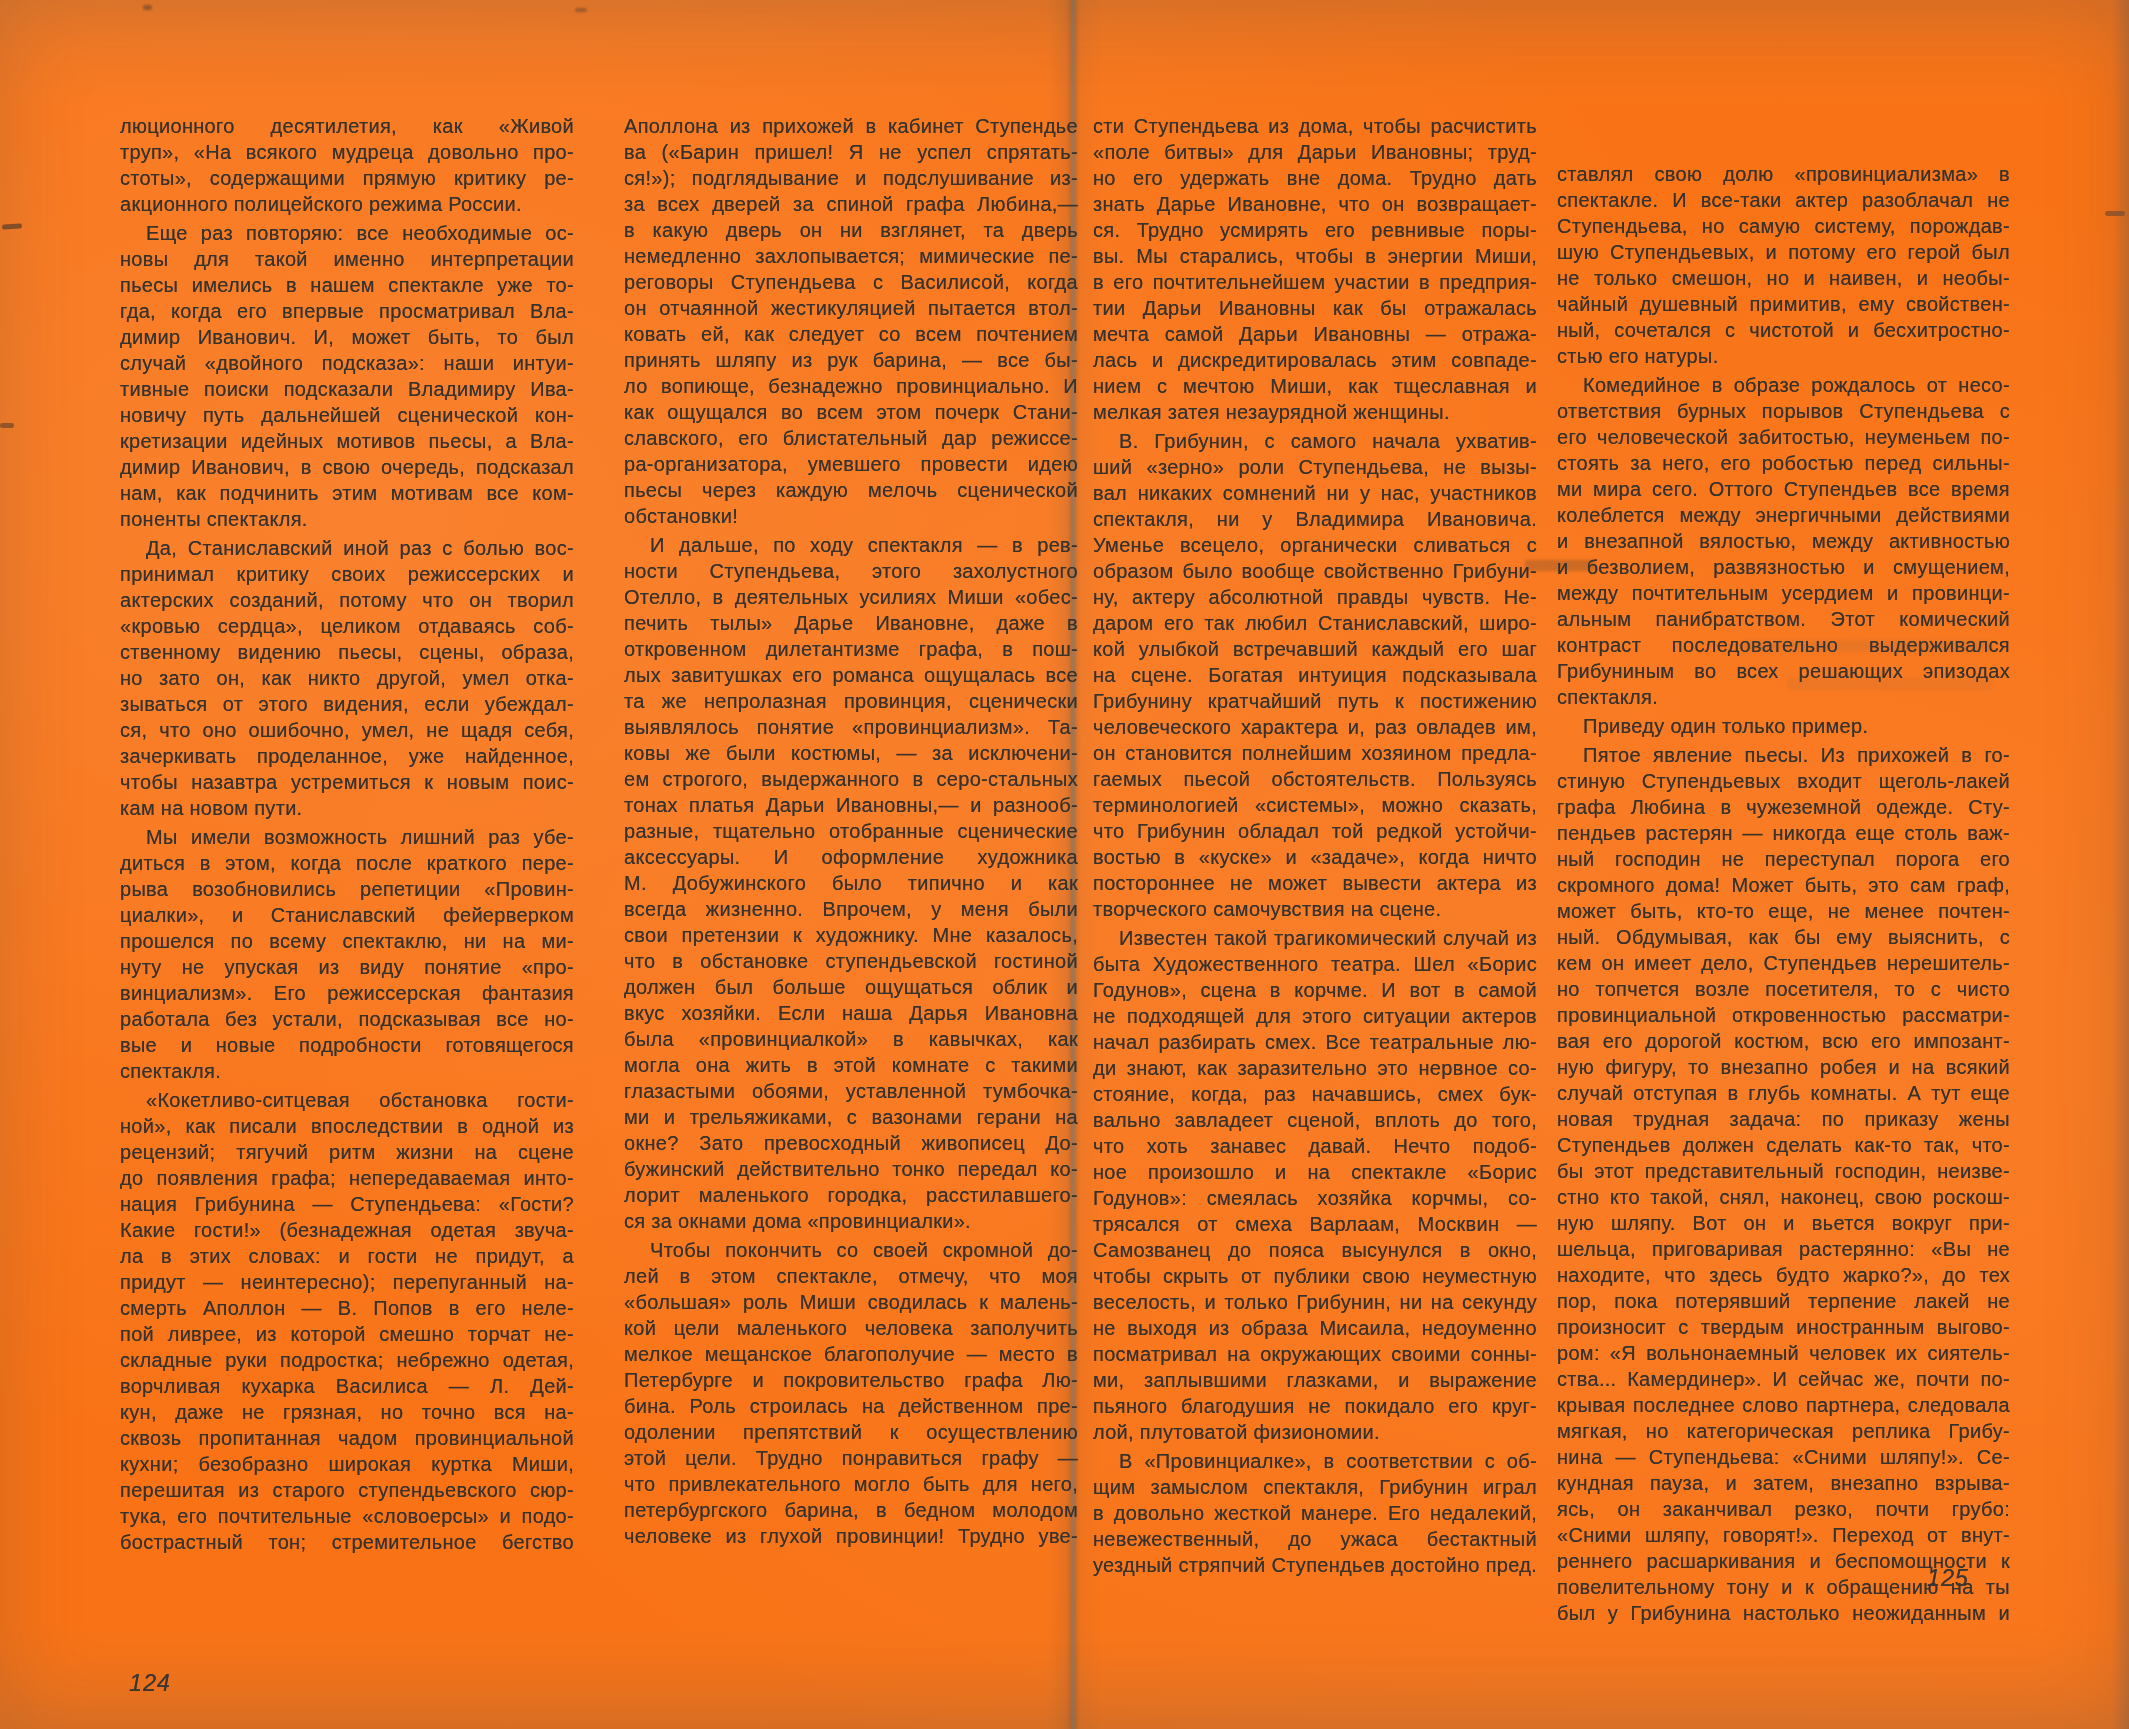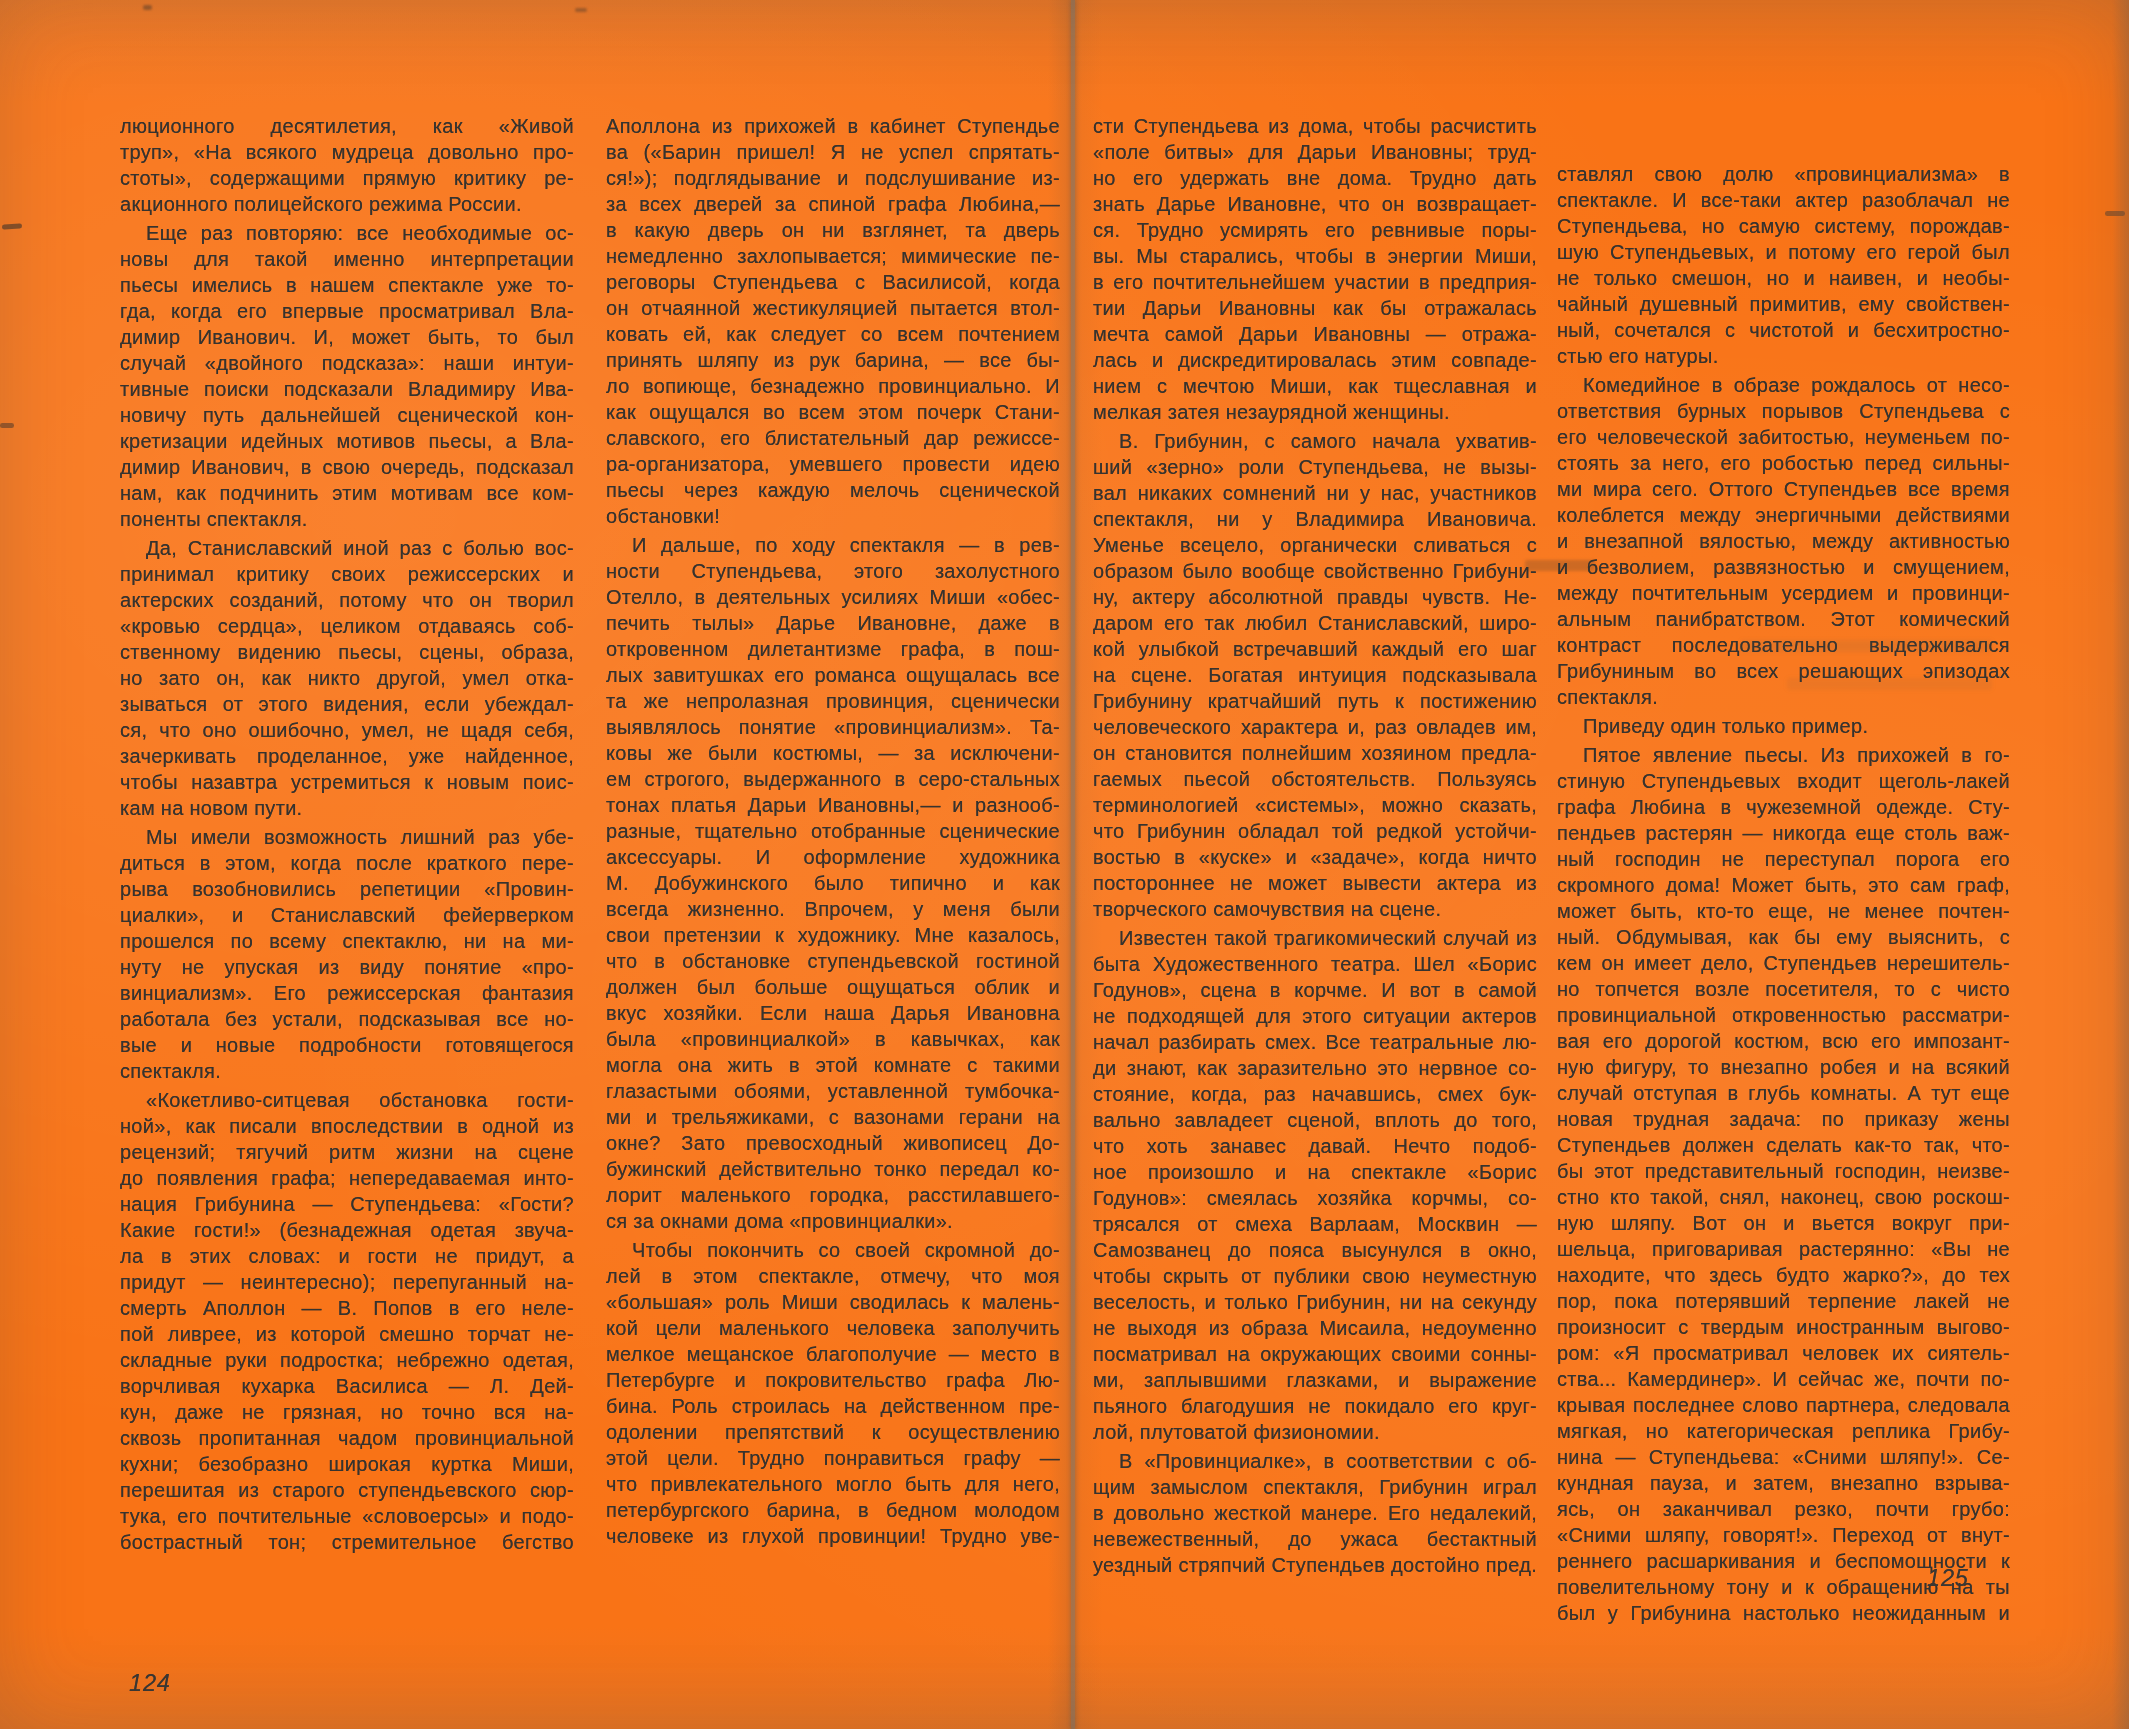--- a/index.html
+++ b/index.html
@@ -30,21 +30,21 @@
   .artifact{position:absolute;pointer-events:none;border-radius:2.3px;}
   .a1{left:1.5px;top:224px;width:20px;height:5.3px;background:rgba(45,43,40,0.55);transform:rotate(-4deg);}
   .a2{left:0;top:423px;width:13.7px;height:4.6px;background:rgba(45,43,40,0.45);}
   .a3{left:143px;top:4.6px;width:9px;height:5.3px;background:rgba(45,43,40,0.4);filter:blur(0.8px);}
   .a4{left:575px;top:7.6px;width:12px;height:4.6px;background:rgba(45,43,40,0.35);filter:blur(0.8px);}
   .a5{left:1525px;top:560px;width:70px;height:11.4px;background:rgba(52,50,46,0.22);filter:blur(1.5px);}
   .a6{left:2105px;top:211px;width:20px;height:4.6px;background:rgba(58,55,51,0.45);filter:blur(0.4px);}
   .a7{left:1741px;top:640px;width:251px;height:12px;background:rgba(90,88,82,0.10);filter:blur(2.3px);}
   .a8{left:1787px;top:678px;width:205px;height:12px;background:rgba(90,88,82,0.08);filter:blur(2.3px);}
   #col-1{left:120px;width:454px;}
-  #col-2{left:606px;width:454px;}
+  #col-2{left:624px;width:454px;}
   #col-3{left:1093px;width:444px;}
   #col-4{left:1557px;width:453px;margin-top:48px;}
 </style>
 </head>
 <body>
 
 <div id="scan">
   <div class="fold"></div>
   <div class="fold-line"></div>
 
@@ -259,21 +259,21 @@
       <div class="line">случай отступая в глубь комнаты. А тут еще</div>
       <div class="line">новая трудная задача: по приказу жены</div>
       <div class="line">Ступендьев должен сделать как-то так, что-</div>
       <div class="line">бы этот представительный господин, неизве-</div>
       <div class="line">стно кто такой, снял, наконец, свою роскош-</div>
       <div class="line">ную шляпу. Вот он и вьется вокруг при-</div>
       <div class="line">шельца, приговаривая растерянно: «Вы не</div>
       <div class="line">находите, что здесь будто жарко?», до тех</div>
       <div class="line">пор, пока потерявший терпение лакей не</div>
       <div class="line">произносит с твердым иностранным выгово-</div>
-      <div class="line">ром: «Я просматривал человек их сиятель-</div>
+      <div class="line">ром: «Я вольнонаемный человек их сиятель-</div>
       <div class="line">ства... Камердинер». И сейчас же, почти по-</div>
       <div class="line">крывая последнее слово партнера, следовала</div>
       <div class="line">мягкая, но категорическая реплика Грибу-</div>
       <div class="line">нина — Ступендьева: «Сними шляпу!». Се-</div>
       <div class="line">кундная пауза, и затем, внезапно взрыва-</div>
       <div class="line">ясь, он заканчивал резко, почти грубо:</div>
       <div class="line">«Сними шляпу, говорят!». Переход от внут-</div>
       <div class="line">реннего расшаркивания и беспомощности к</div>
       <div class="line">повелительному тону и к обращению на ты</div>
       <div class="line">был у Грибунина настолько неожиданным и</div>

